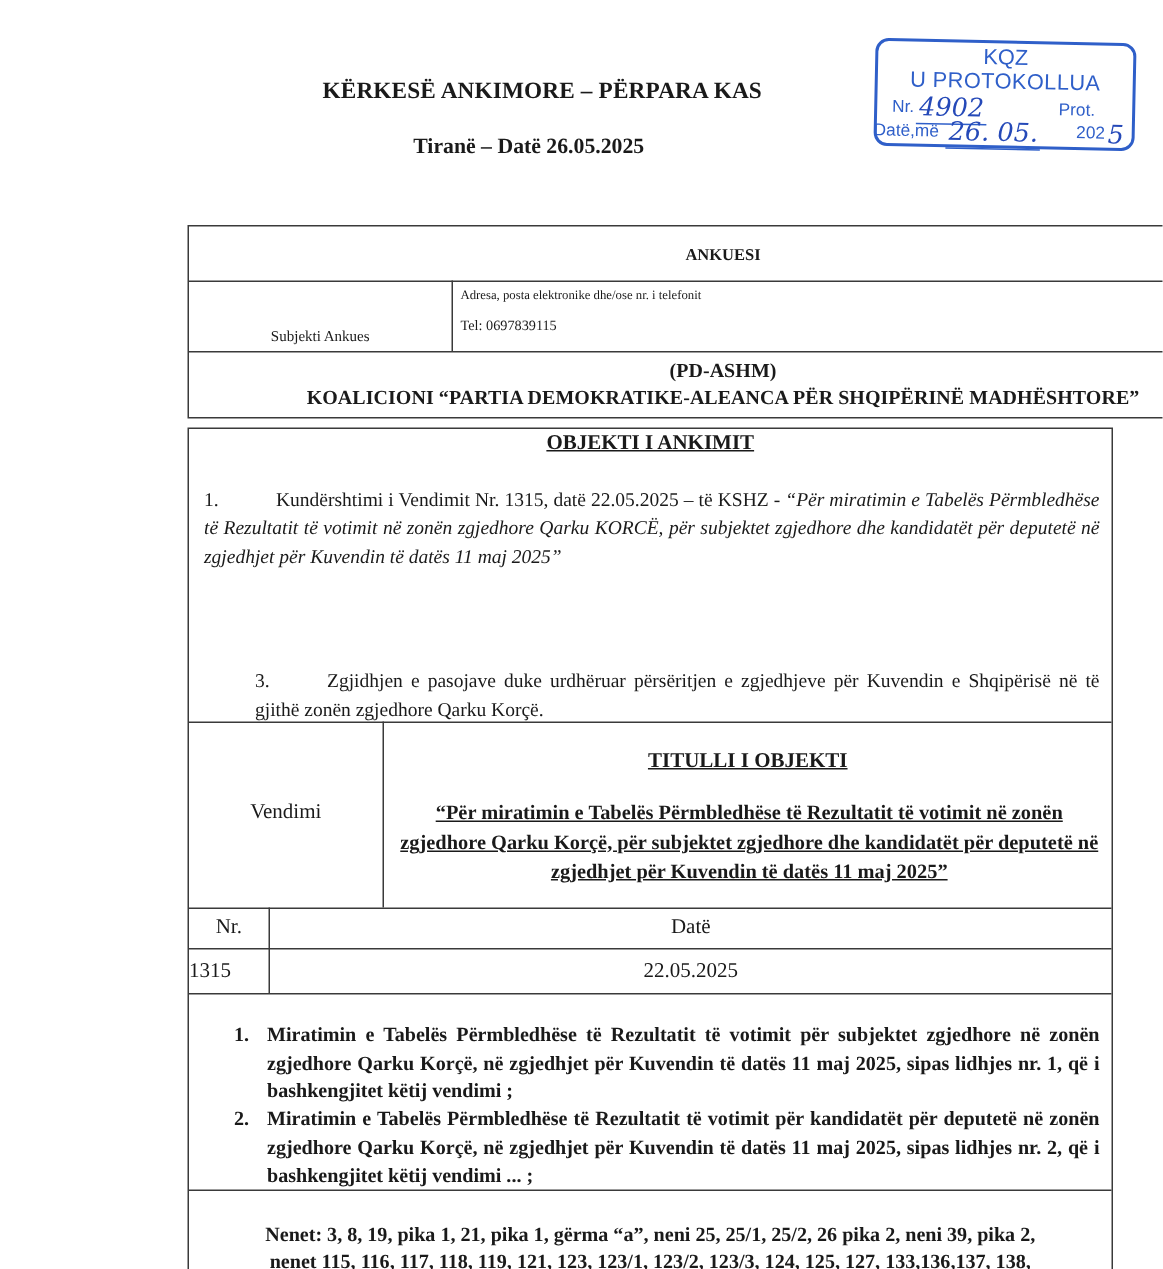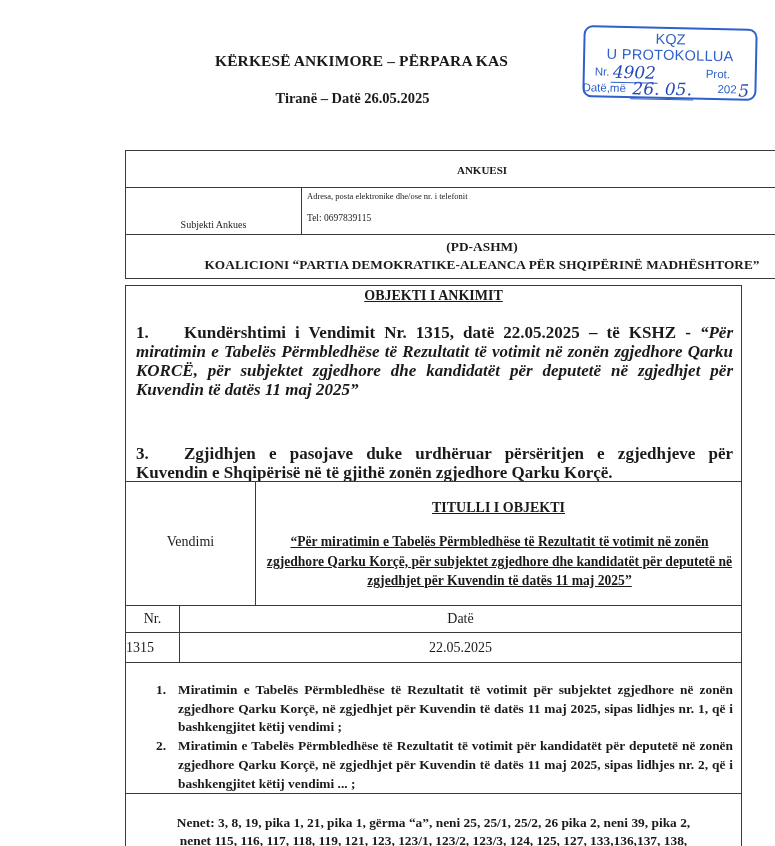--- a/index.html
+++ b/index.html
@@ -49,28 +49,28 @@
   .t2 { left:125px; top:285px; width:617px; height:600px; }
 
   .ankuesi-h { position:absolute; left:0; right:0; top:13px; text-align:center; font-weight:bold; font-size:11px; }
   .subj-label { position:absolute; left:0; width:175px; top:57px; text-align:center; font-size:10px;margin-top:11px; }
   .addr-label { position:absolute; left:181px; top:40px; font-size:8.5px; }
   .tel { position:absolute; left:181px; top:62px; font-size:9.5px; }
   .koal { position:absolute; left:0; right:0; top:87px; text-align:center; font-weight:bold; font-size:13.3px; line-height:18px; letter-spacing:0.05px; }
 
   .obj-h { position:absolute; left:0; right:0; top:2px; text-align:center; font-weight:bold; font-size:14px; text-decoration:underline; }
   .para {
-    position:absolute; left:10px; right:8px; font-size:17px; line-height:19px;
-    text-align:justify; font-weight:bold;
+    position:absolute; left:10px; right:8px; font-size:13px; line-height:19px;
+    text-align:justify; font-weight:normal;
   }
   .para .num { display:inline-block; width:48px; }
   .para i { font-style:italic; }
   .p1 { top:37px; }
   .p2 { top:107px; }
-  .p3 { top:158px; }
+  .p3 { top:158px;margin-left:34px; }
 
   .vend-label { position:absolute; left:0; width:129px; top:248px; text-align:center; font-size:14px; }
   .titulli-h { position:absolute; left:130px; right:0; top:214px; text-align:center; font-weight:bold; font-size:14px; text-decoration:underline; }
   .titulli-t { position:absolute; left:140px; right:8px; top:246px; text-align:center; font-weight:bold; font-size:13.6px; line-height:19.5px; text-decoration:underline; }
 
   .nr-h { position:absolute; left:0; width:53px; top:325px; text-align:center; font-size:14px; }
   .date-h { position:absolute; left:54px; right:0; top:325px; text-align:center; font-size:14px; }
   .nr-v { position:absolute; left:0; width:53px; top:354px; font-size:14px; }
   .date-v { position:absolute; left:54px; right:0; top:354px; text-align:center; font-size:14px; }
 

